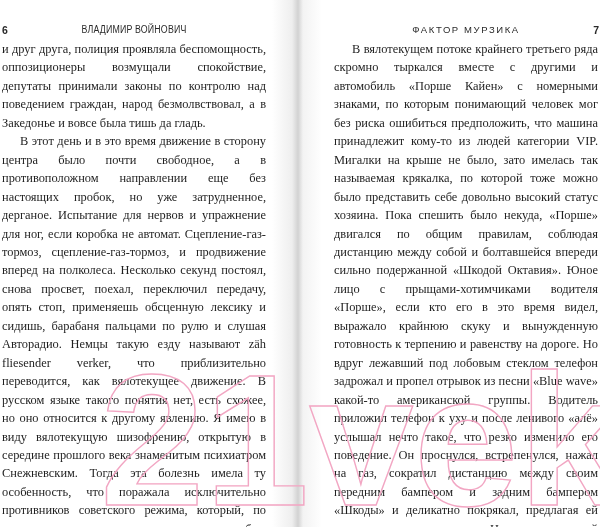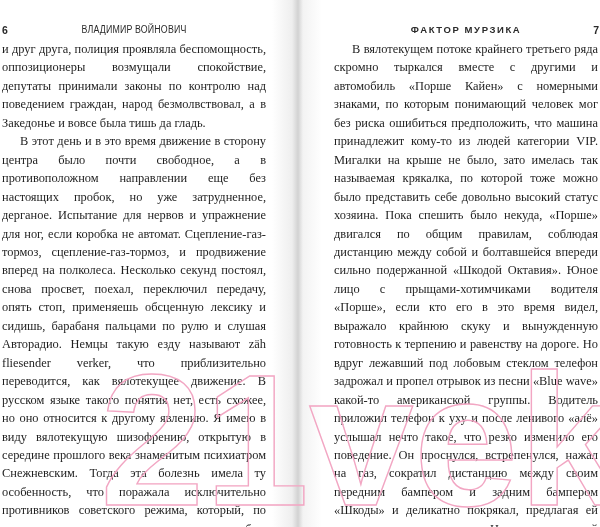--- a/index.html
+++ b/index.html
@@ -24,21 +24,21 @@
   .page.right { left: 334px; width: 264px; }
   .running-head {
     position: absolute; top: 24px; left: 0; width: 100%; height: 14px;
     font-family: "Liberation Sans", "DejaVu Sans", sans-serif;
     font-size: 10px; color: #2a2a2a;
   }
   .running-head .title {
     position: absolute; left: 0; width: 100%; text-align: center;
     letter-spacing: 0.2px; transform: scaleX(0.88);
   }
-  .page.right .running-head .title { letter-spacing: 1.6px; transform: none; font-size: 9.5px; font-weight: bold; }
+  .page.right .running-head .title { letter-spacing: 1.6px; transform: none; font-size: 9.5px; }
   .running-head .folio {
     position: absolute; font-weight: bold; font-size: 10.5px;
   }
   .page.left .folio { left: 0; }
   .page.right .folio { right: -1px; }
   .text {
     position: absolute; top: 40px; left: 0; width: 100%;
     font-size: 12.4px; line-height: 18.45px;
     text-align: justify; hyphens: manual;
   }

